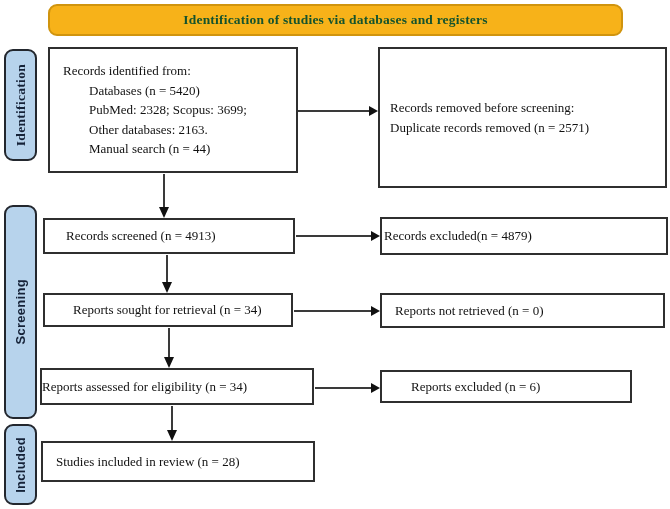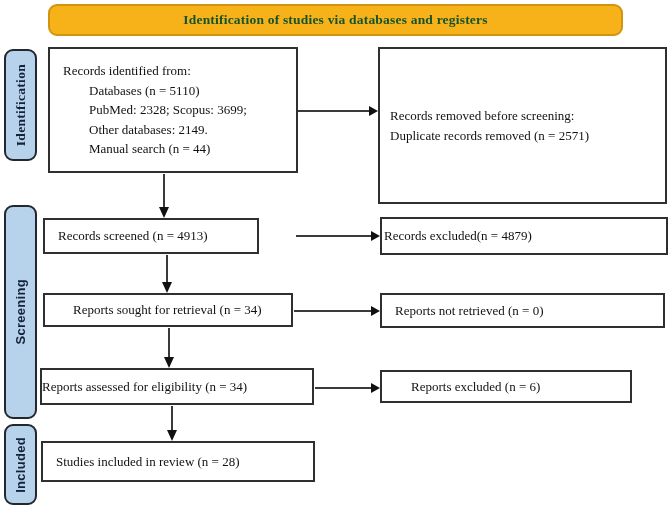--- a/index.html
+++ b/index.html
@@ -63,22 +63,22 @@
     display: flex;
     flex-direction: column;
     justify-content: center;
     font-size: 13px;
     line-height: 19.5px;
   }
   .fbox .line { white-space: nowrap; }
   .fbox .indent { margin-left: 26px; }
 
   .box-b1 { left: 48px;  top: 47px;  width: 250px; height: 126px; padding-left: 13px; }
-  .box-r1 { left: 378px; top: 47px;  width: 289px; height: 157px; padding-left: 10px; }
-  .box-b3 { left: 43px;  top: 218px; width: 216px; height: 36px;  padding-left: 13px; }
+  .box-r1 { left: 378px; top: 47px;  width: 289px; height: 141px; padding-left: 10px; }
+  .box-b3 { left: 43px;  top: 218px; width: 252px; height: 36px;  padding-left: 21px; }
   .box-r2 { left: 380px; top: 217px; width: 288px; height: 38px;  padding-left: 2px; }
   .box-b4 { left: 43px;  top: 293px; width: 250px; height: 34px;  padding-left: 28px; }
   .box-r3 { left: 380px; top: 293px; width: 285px; height: 35px;  padding-left: 13px; }
   .box-b5 { left: 40px;  top: 368px; width: 274px; height: 37px;  }
   .box-r4 { left: 380px; top: 370px; width: 252px; height: 33px;  padding-left: 29px; }
   .box-b6 { left: 41px;  top: 441px; width: 274px; height: 41px;  padding-left: 13px; }
 
   
   .hline { position: absolute; height: 2px; background: var(--arrow, #3A3A3A); }
   .vline { position: absolute; width: 2px; background: var(--arrow, #3A3A3A); }
@@ -107,23 +107,23 @@
   </div>
   <div class="stage stage-screening">
     <span>Screening</span>
   </div>
   <div class="stage stage-included">
     <span>Included</span>
   </div>
 
   <div class="fbox box-b1">
     <div class="line">Records identified from:</div>
-    <div class="line indent">Databases (n = 5110)</div>
+    <div class="line indent">Databases (n = 5420)</div>
     <div class="line indent">PubMed: 2328; Scopus: 3699;</div>
-    <div class="line indent">Other databases: 2149.</div>
+    <div class="line indent">Other databases: 2163.</div>
     <div class="line indent">Manual search (n = 44)</div>
   </div>
 
   <div class="fbox box-r1">
     <div class="line">Records removed before screening:</div>
     <div class="line">Duplicate records removed (n = 2571)</div>
   </div>
 
   <div class="fbox box-b3">
     <div class="line">Records screened (n = 4913)</div>

